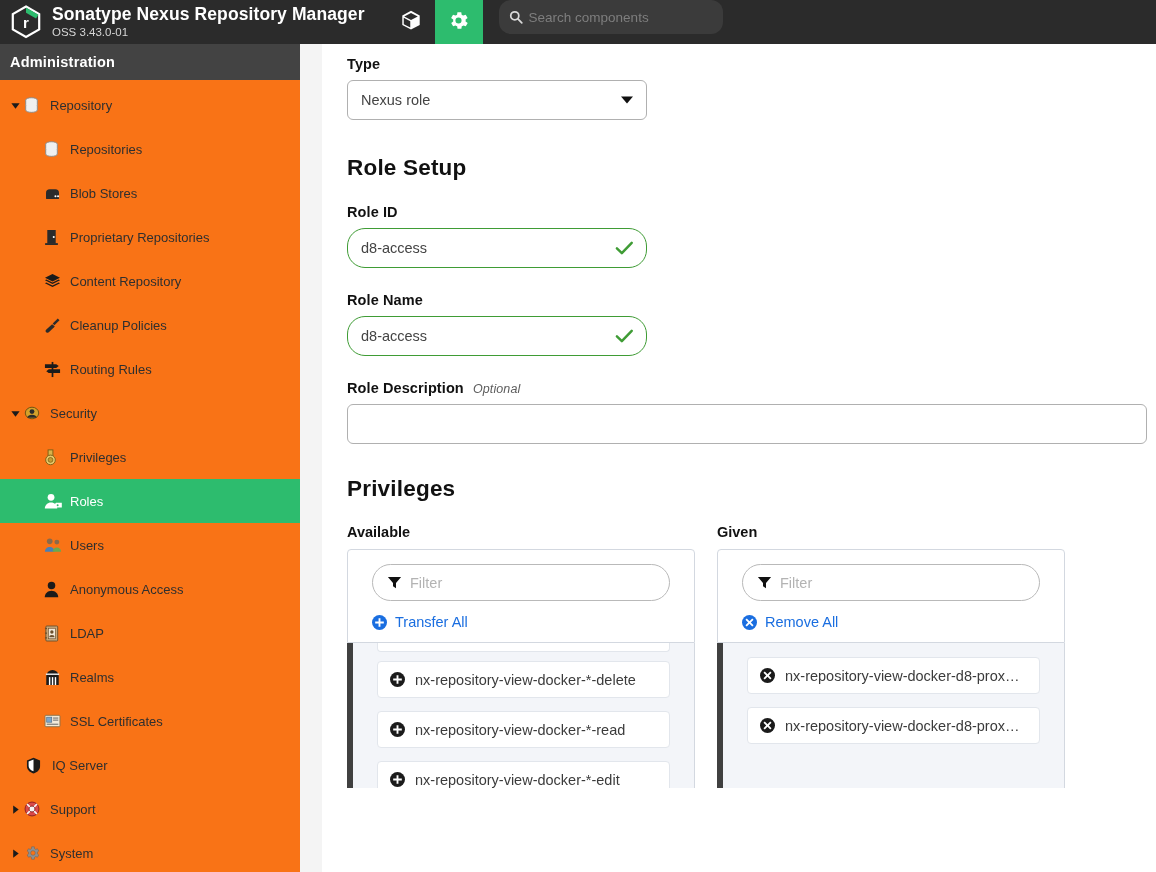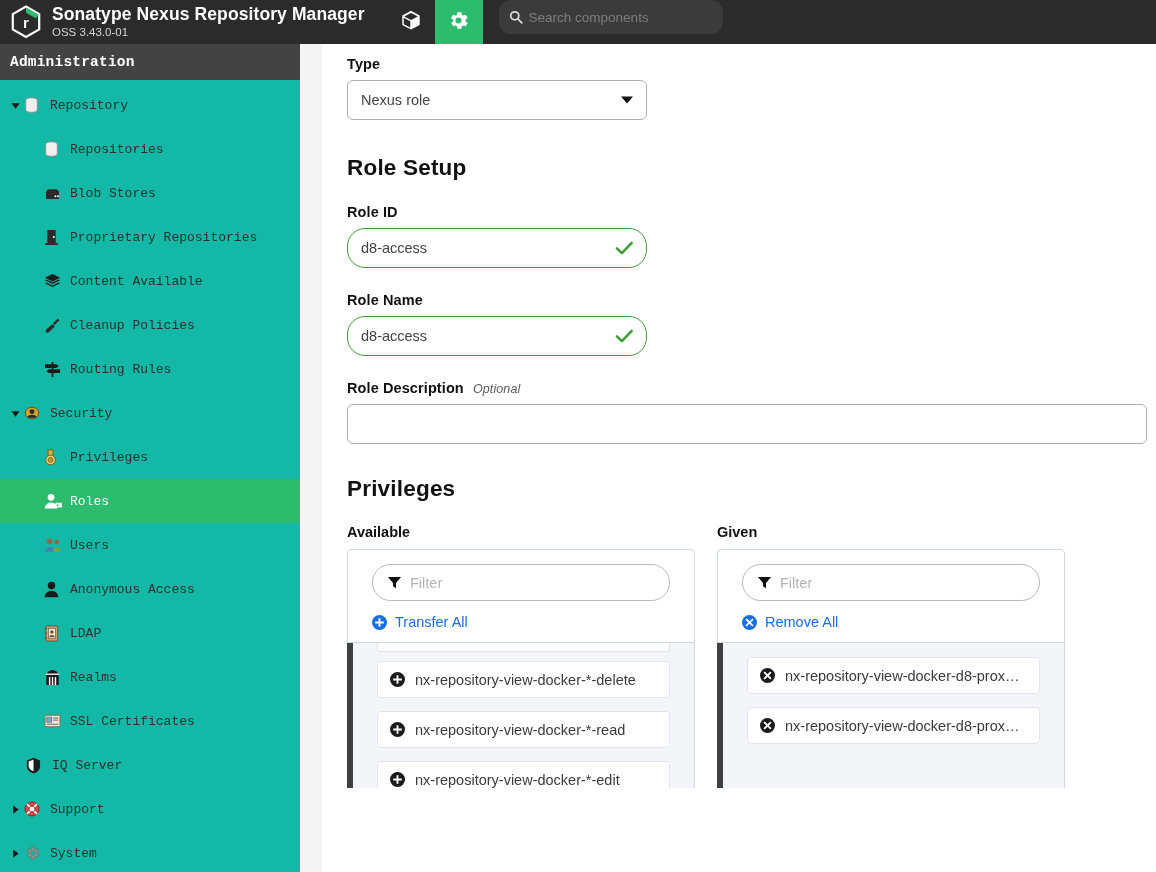--- a/index.html
+++ b/index.html
@@ -62,22 +62,21 @@
   }
   .search-box .s-ico { flex: none; display: flex; margin-right: 6px; }
   .search-placeholder {
     color: #7e7e7e; font-size: 13.5px; white-space: nowrap;
   }
 
   
   .sidebar {
     position: absolute; top: 44px; left: 0;
     width: 300px; height: 828px;
-    background: #14b8a6;
-    font-family: Liberation Mono, monospace;
+    background: #f97316;
   }
   .sidebar-title {
     height: 36px; background: #434343;
     color: #ffffff; font-size: 14.5px; font-weight: bold;
     display: flex; align-items: center; padding-left: 10px;
     letter-spacing: .2px;
   }
   .sidebar-gutter {
     position: absolute; top: 44px; left: 300px;
     width: 22px; height: 828px; background: #f4f4f4;
@@ -338,21 +337,21 @@
           <span class="nav-label">Proprietary Repositories</span>
         </div>
         <div class="nav-item level1">
           <span class="nav-ico">
             <svg width="17" height="16" viewBox="0 0 18 17">
               <path d="M9 1 17 5 9 9 1 5z" fill="#1b1b1b"></path>
               <path d="M9 10.1 2.4 7 1 7.8l8 4 8-4-1.4-.8z" fill="#1b1b1b"></path>
               <path d="M9 13.3 2.4 10.2 1 11l8 4 8-4-1.4-.8z" fill="#1b1b1b"></path>
             </svg>
           </span>
-          <span class="nav-label">Content Available</span>
+          <span class="nav-label">Content Repository</span>
         </div>
         <div class="nav-item level1">
           <span class="nav-ico">
             <svg width="17" height="17" viewBox="0 0 18 18">
               <path d="M14.6 1.6 9.2 7 11 8.8l5.4-5.4z" fill="#2b2b2b"></path>
               <path d="M8.6 7.6 2.2 13.6c-1 1-.6 2.6.8 3 1 .3 1.8 0 2.4-.6l6-6z" fill="#2b2b2b"></path>
               <path d="M10.4 10.6l-1.2-1.2" stroke="#2b2b2b" stroke-width="1.4"></path>
             </svg>
           </span>
           <span class="nav-label">Cleanup Policies</span>

